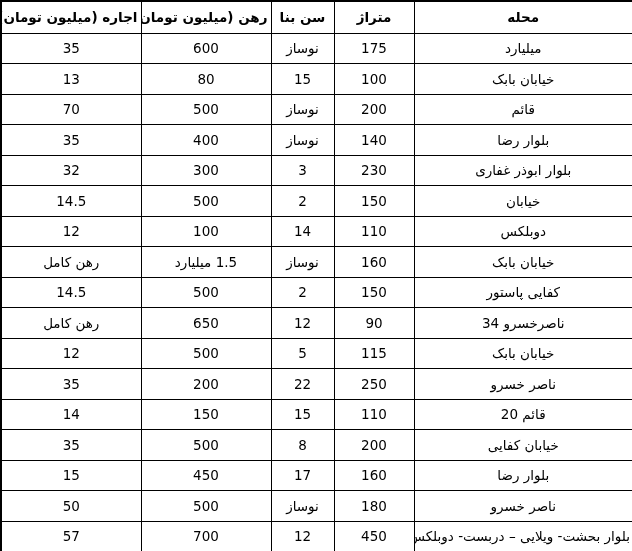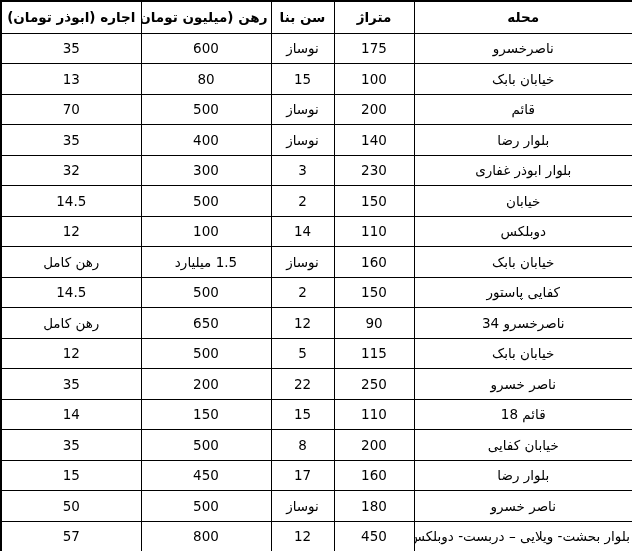--- a/index.html
+++ b/index.html
@@ -58,26 +58,26 @@
     <col class="col-age">
     <col class="col-mortgage">
     <col class="col-rent">
   </colgroup>
   <thead>
     <tr>
       <th dir="auto">محله</th>
       <th dir="auto">متراژ</th>
       <th dir="auto">سن بنا</th>
       <th dir="auto">رهن (میلیون تومان)</th>
-      <th dir="auto">اجاره (ابوذر تومان)</th>
+      <th dir="auto">اجاره (میلیون تومان)</th>
     </tr>
   </thead>
   <tbody id="table-body">
       <tr>
-    <td dir="auto" data-key="neighborhood">ناصرخسرو</td>
+    <td dir="auto" data-key="neighborhood">میلیارد</td>
     <td dir="auto" data-key="area">175</td>
     <td dir="auto" data-key="age">نوساز</td>
     <td dir="auto" data-key="mortgage">600</td>
     <td dir="auto" data-key="rent">35</td>
   </tr>
       <tr>
     <td dir="auto" data-key="neighborhood">خیابان بابک</td>
     <td dir="auto" data-key="area">100</td>
     <td dir="auto" data-key="age">15</td>
     <td dir="auto" data-key="mortgage">80</td>
@@ -147,21 +147,21 @@
     <td dir="auto" data-key="rent">12</td>
   </tr>
       <tr>
     <td dir="auto" data-key="neighborhood">ناصر خسرو</td>
     <td dir="auto" data-key="area">250</td>
     <td dir="auto" data-key="age">22</td>
     <td dir="auto" data-key="mortgage">200</td>
     <td dir="auto" data-key="rent">35</td>
   </tr>
       <tr>
-    <td dir="auto" data-key="neighborhood">قائم 18</td>
+    <td dir="auto" data-key="neighborhood">قائم 20</td>
     <td dir="auto" data-key="area">110</td>
     <td dir="auto" data-key="age">15</td>
     <td dir="auto" data-key="mortgage">150</td>
     <td dir="auto" data-key="rent">14</td>
   </tr>
       <tr>
     <td dir="auto" data-key="neighborhood">خیابان کفایی</td>
     <td dir="auto" data-key="area">200</td>
     <td dir="auto" data-key="age">8</td>
     <td dir="auto" data-key="mortgage">500</td>
@@ -178,17 +178,17 @@
     <td dir="auto" data-key="neighborhood">ناصر خسرو</td>
     <td dir="auto" data-key="area">180</td>
     <td dir="auto" data-key="age">نوساز</td>
     <td dir="auto" data-key="mortgage">500</td>
     <td dir="auto" data-key="rent">50</td>
   </tr>
       <tr>
     <td dir="auto" data-key="neighborhood">بلوار بحشت- ویلایی – دربست- دوبلکس</td>
     <td dir="auto" data-key="area">450</td>
     <td dir="auto" data-key="age">12</td>
-    <td dir="auto" data-key="mortgage">800</td>
+    <td dir="auto" data-key="mortgage">700</td>
     <td dir="auto" data-key="rent">57</td>
   </tr>
     </tbody>
 </table>
 
 </body></html>

